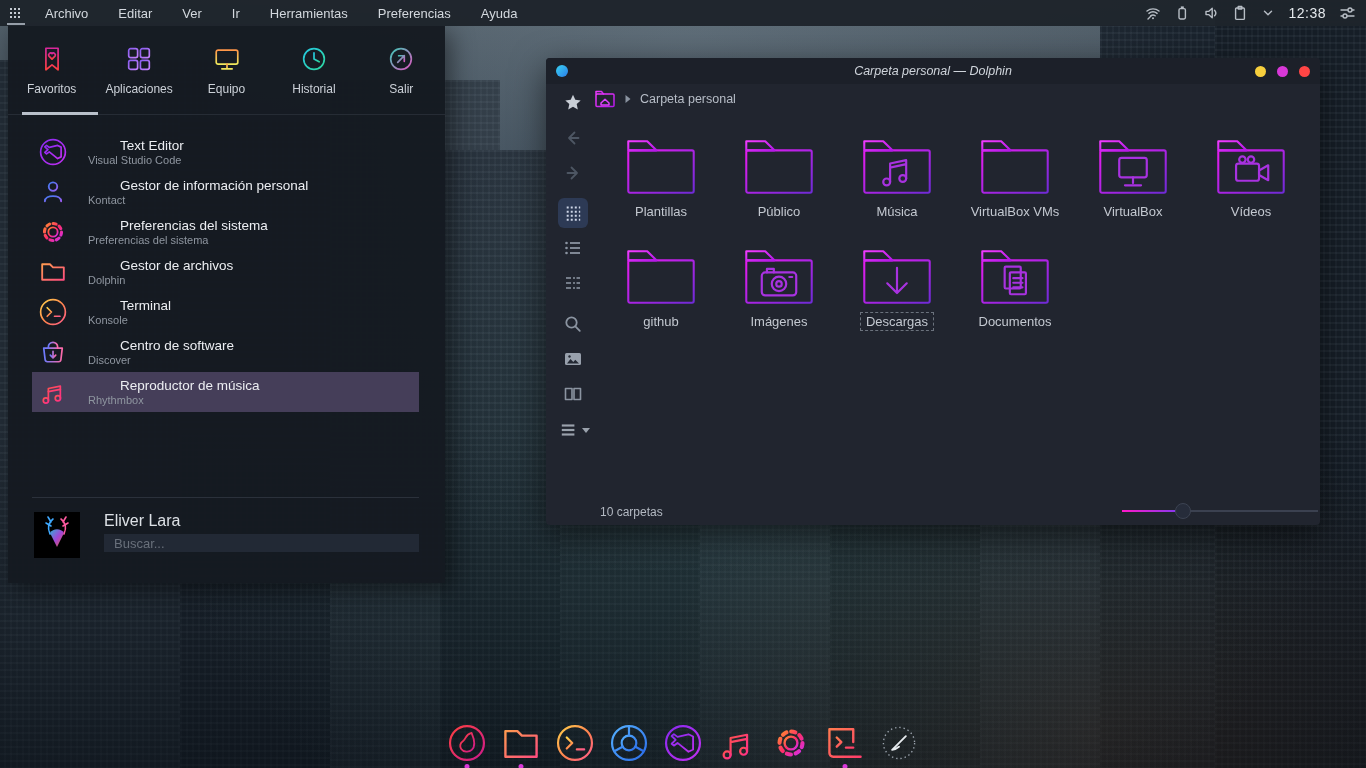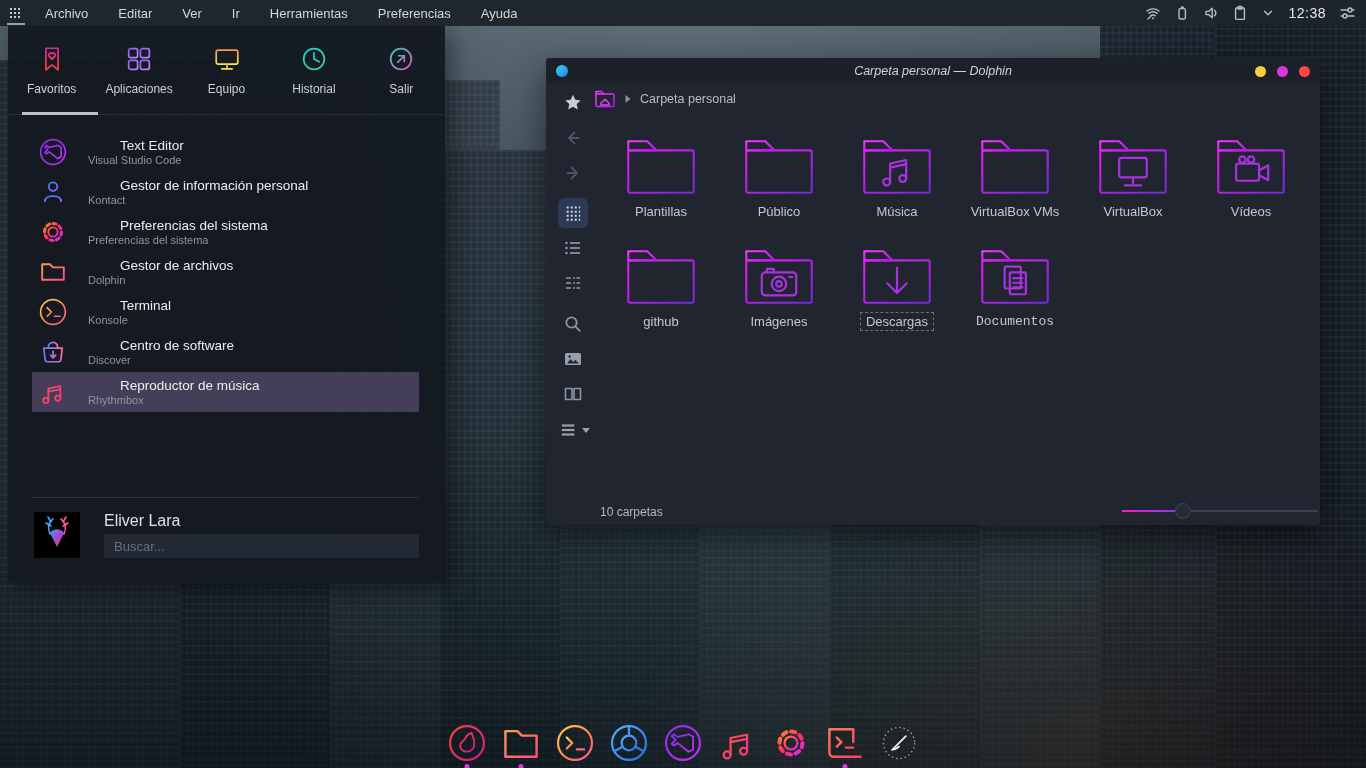--- a/index.html
+++ b/index.html
@@ -38,21 +38,21 @@
   #applist{position:absolute;left:0;top:106px;right:0;}
   .app-row{height:40px;display:flex;align-items:center;padding-left:28px;gap:18px;position:relative;}
   .app-row.selected::before{content:"";position:absolute;left:24px;right:26px;top:0;bottom:0;background:#453e59;}
   .app-row>*{position:relative;}
   .app-title{font-size:13.5px;color:#eceef2;line-height:1.25;margin-left:32px;}
   .app-sub{font-size:11px;color:#8f96a0;}
   #launcher .divider{position:absolute;left:24px;right:26px;top:471px;height:1px;background:#2b313b;}
   #user-area{position:absolute;left:26px;top:486px;right:26px;height:50px;}
   #avatar{position:absolute;left:0;top:0;width:46px;height:46px;background:#000;}
   #user-name{position:absolute;left:70px;top:0;font-size:16px;color:#dde1e6;}
-  #search{position:absolute;left:70px;top:22px;right:0;height:24px;background:#222935;border:0;
+  #search{position:absolute;left:70px;top:22px;right:0;height:18px;background:#222935;border:0;
     color:#cfd4da;font-size:13px;padding:0 10px;font-family:"Liberation Sans",sans-serif;outline:none;}
   #search::placeholder{color:#69707b;}
   
   #dolphin{position:absolute;left:546px;top:58px;width:774px;height:467px;background:#21252f;
     border-radius:4px;z-index:10;box-shadow:0 10px 34px rgba(0,0,0,.55);}
   #titlebar{position:relative;height:26px;display:flex;align-items:center;justify-content:center;
     font-size:12.5px;color:#cfd4db;background:#1c2029;border-radius:4px 4px 0 0;font-style:italic;}
   #win-appdot{position:absolute;left:10px;top:7px;width:12px;height:12px;border-radius:50%;
     background:linear-gradient(135deg,#39d3f2,#2b7de9);}
   .win-dot{position:absolute;top:8px;width:11px;height:11px;border-radius:50%;}
@@ -578,21 +578,21 @@
     <span class="flabel">Imágenes</span>
   </div>
   <div class="fcell" style="left:295px;top:188px;">
     <svg class="ficon" viewBox="0 0 64 54">
       <rect class="fbody" x="3.5" y="12.5" width="57" height="37" rx="1.5"></rect>
         <path class="ftab" d="M3.5,12.5 V4.5 H20 L28,12.5 Z"></path>
       <path class="fglyph" d="M32,19 V40 M23.5,32.5 L32,41 l8.5,-8.5"></path>
     </svg>
     <span class="flabel focused">Descargas</span>
   </div>
-  <div class="fcell" style="left:413px;top:188px;font-family:Liberation Mono, monospace;">
+  <div class="fcell" style="left:413px;top:188px;">
     <svg class="ficon" viewBox="0 0 64 54">
       <rect class="fbody" x="3.5" y="12.5" width="57" height="37" rx="1.5"></rect>
         <path class="ftab" d="M3.5,12.5 V4.5 H20 L28,12.5 Z"></path>
       <rect class="fglyph" x="23" y="18" width="14" height="19" rx="1"></rect>
         <rect class="fglyph" x="27.5" y="23" width="14" height="19" rx="1"></rect>
       <path class="fglyph" d="M30.5,28 h8 M30.5,32 h8 M30.5,36 h8"></path>
     </svg>
     <span class="flabel">Documentos</span>
   </div>
 

